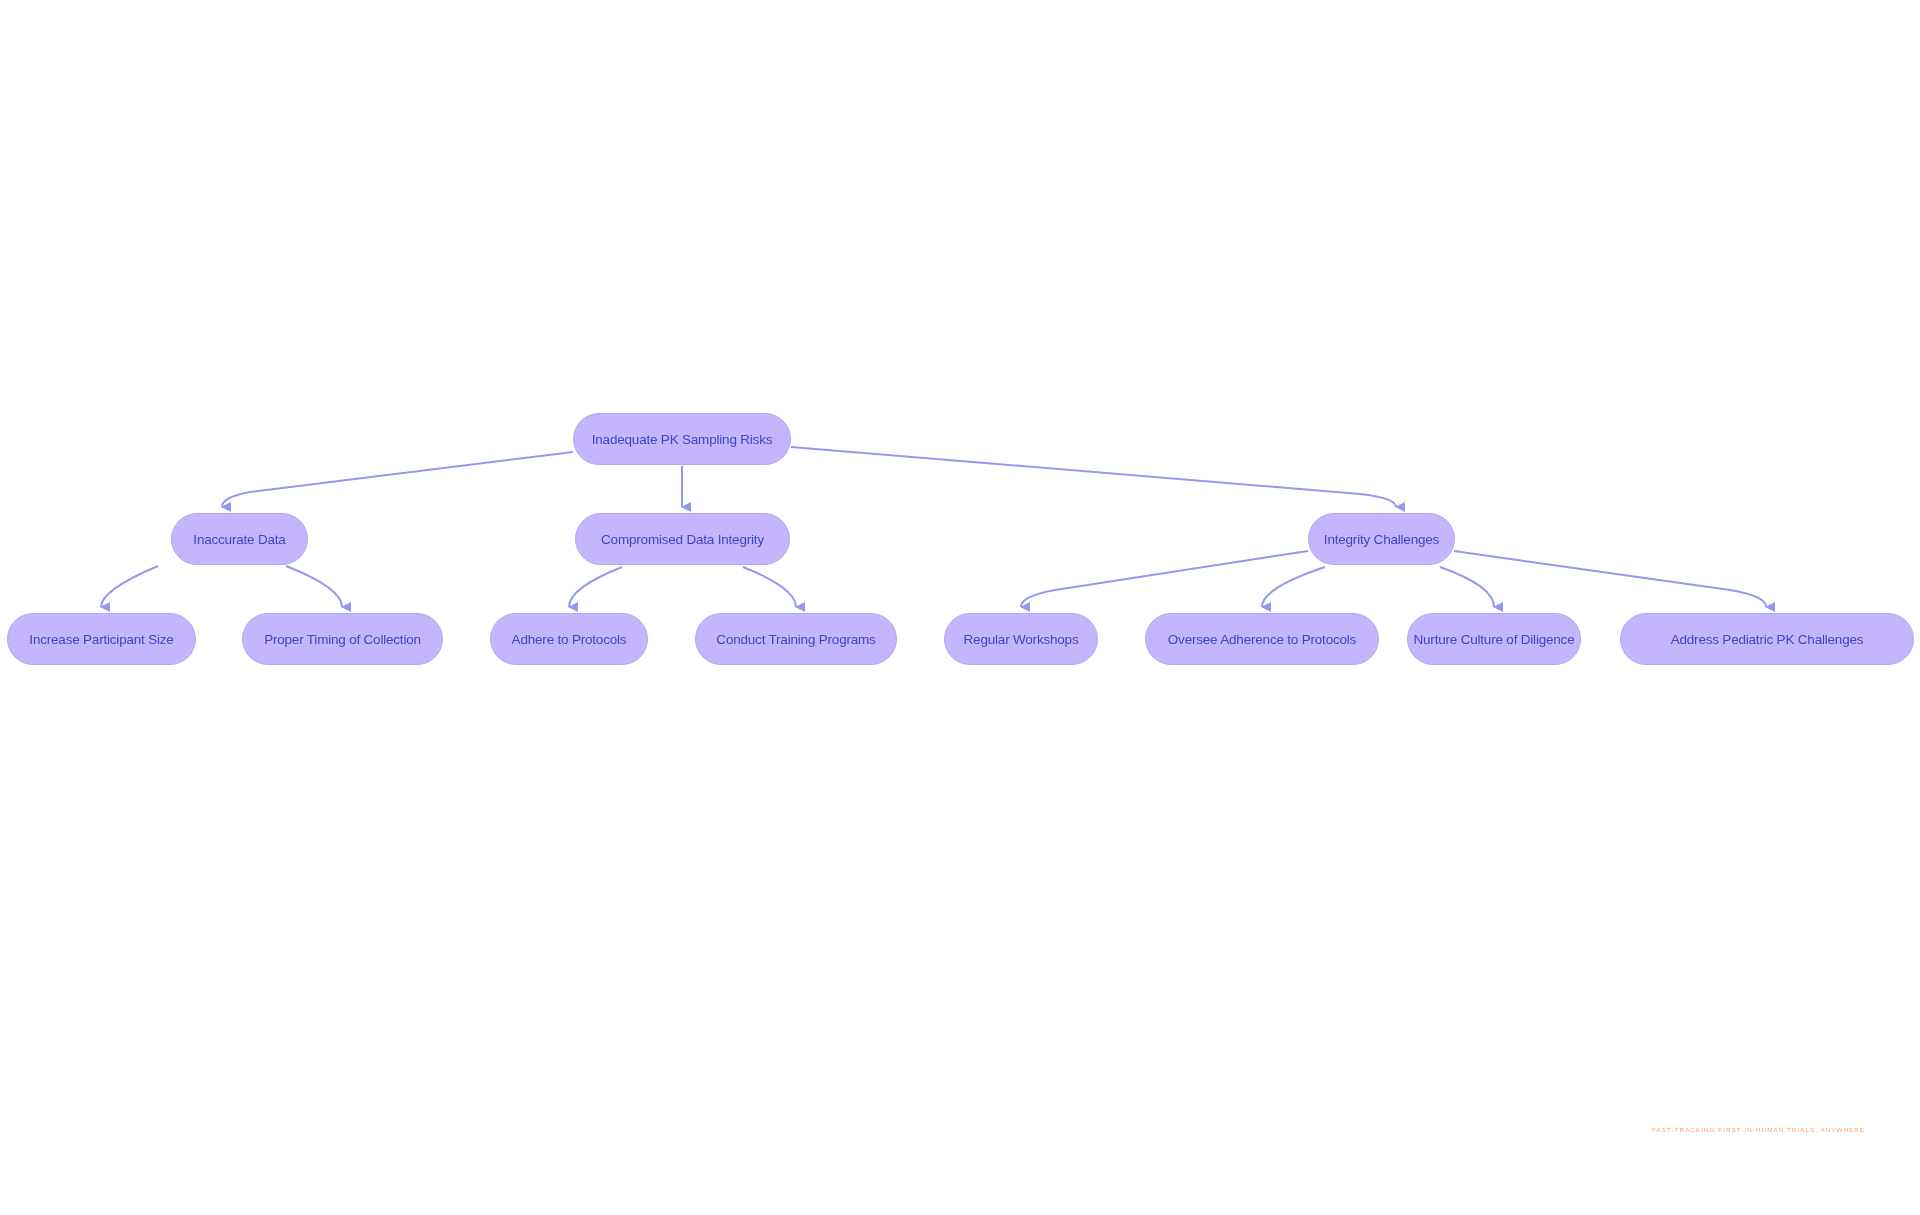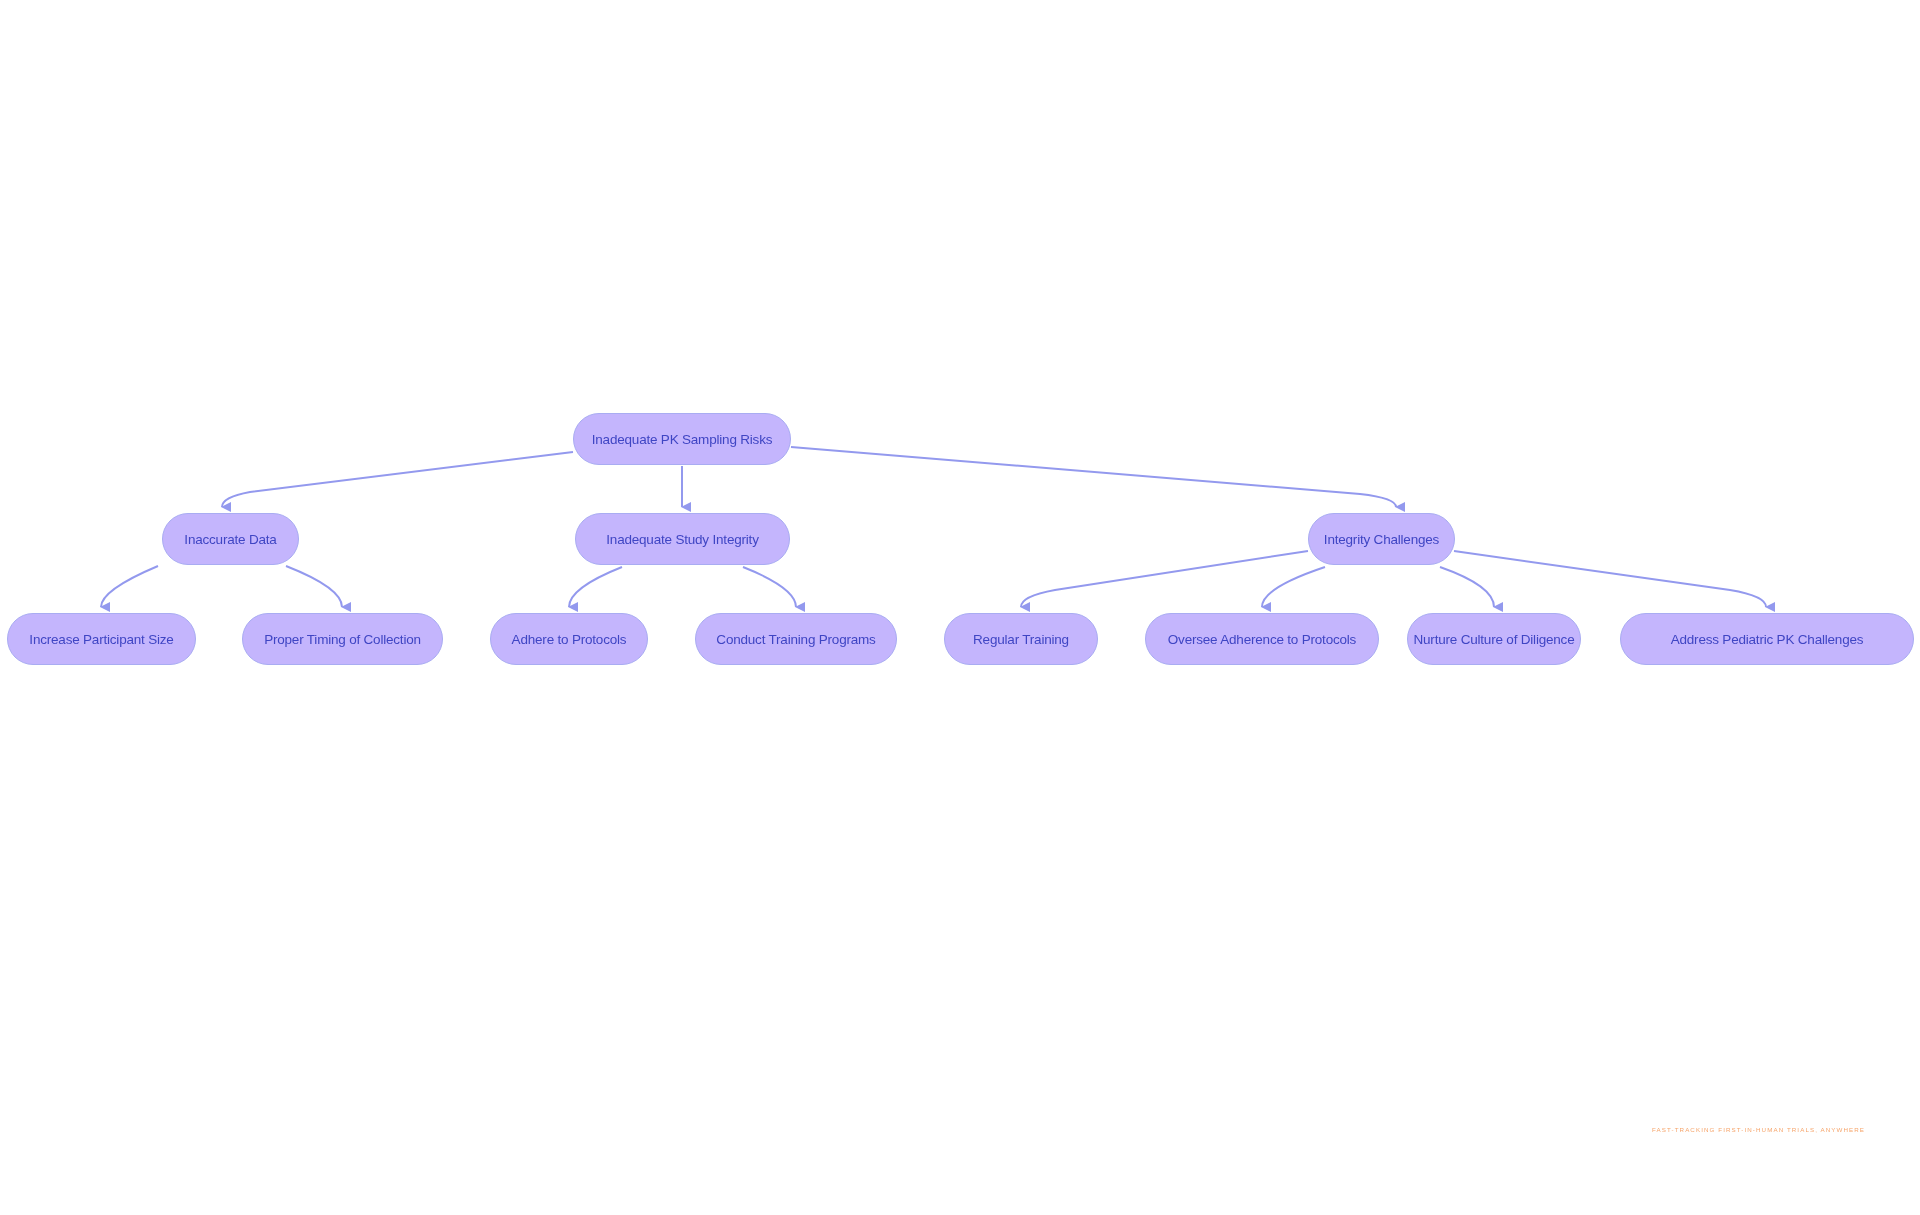--- a/index.html
+++ b/index.html
@@ -37,44 +37,44 @@
     <path d="M1325,567 Q1262,588 1262,607" marker-end="url(#arrow)"></path>
     <path d="M1440,567 Q1494,586 1494,607" marker-end="url(#arrow)"></path>
     <path d="M1454,551 L1730,590 Q1766,596 1766,607" marker-end="url(#arrow)"></path>
   </g>
 </svg>
 
 <div class="node" style="left:573px;top:413px;width:218px;">
   <span>Inadequate PK Sampling Risks</span>
 </div>
 
-<div class="node" style="left:162px;top:513px;width:137px;text-align:center;">
+<div class="node" style="left:171px;top:513px;width:137px;text-align:center;">
   <span>Inaccurate Data</span>
 </div>
 <div class="node" style="left:575px;top:513px;width:215px;">
-  <span>Inadequate Study Integrity</span>
+  <span>Compromised Data Integrity</span>
 </div>
 <div class="node" style="left:1308px;top:513px;width:147px;">
   <span>Integrity Challenges</span>
 </div>
 
 <div class="node" style="left:7px;top:613px;width:189px;">
   <span>Increase Participant Size</span>
 </div>
 <div class="node" style="left:242px;top:613px;width:201px;align-items:center;">
   <span>Proper Timing of Collection</span>
 </div>
 <div class="node" style="left:490px;top:613px;width:158px;">
   <span>Adhere to Protocols</span>
 </div>
 <div class="node" style="left:695px;top:613px;width:202px;">
   <span>Conduct Training Programs</span>
 </div>
 <div class="node" style="left:944px;top:613px;width:154px;">
-  <span>Regular Training</span>
+  <span>Regular Workshops</span>
 </div>
 <div class="node" style="left:1145px;top:613px;width:234px;">
   <span>Oversee Adherence to Protocols</span>
 </div>
 <div class="node" style="left:1407px;top:613px;width:174px;">
   <span>Nurture Culture of Diligence</span>
 </div>
 <div class="node" style="left:1620px;top:613px;width:294px;">
   <span>Address Pediatric PK Challenges</span>
 </div>

